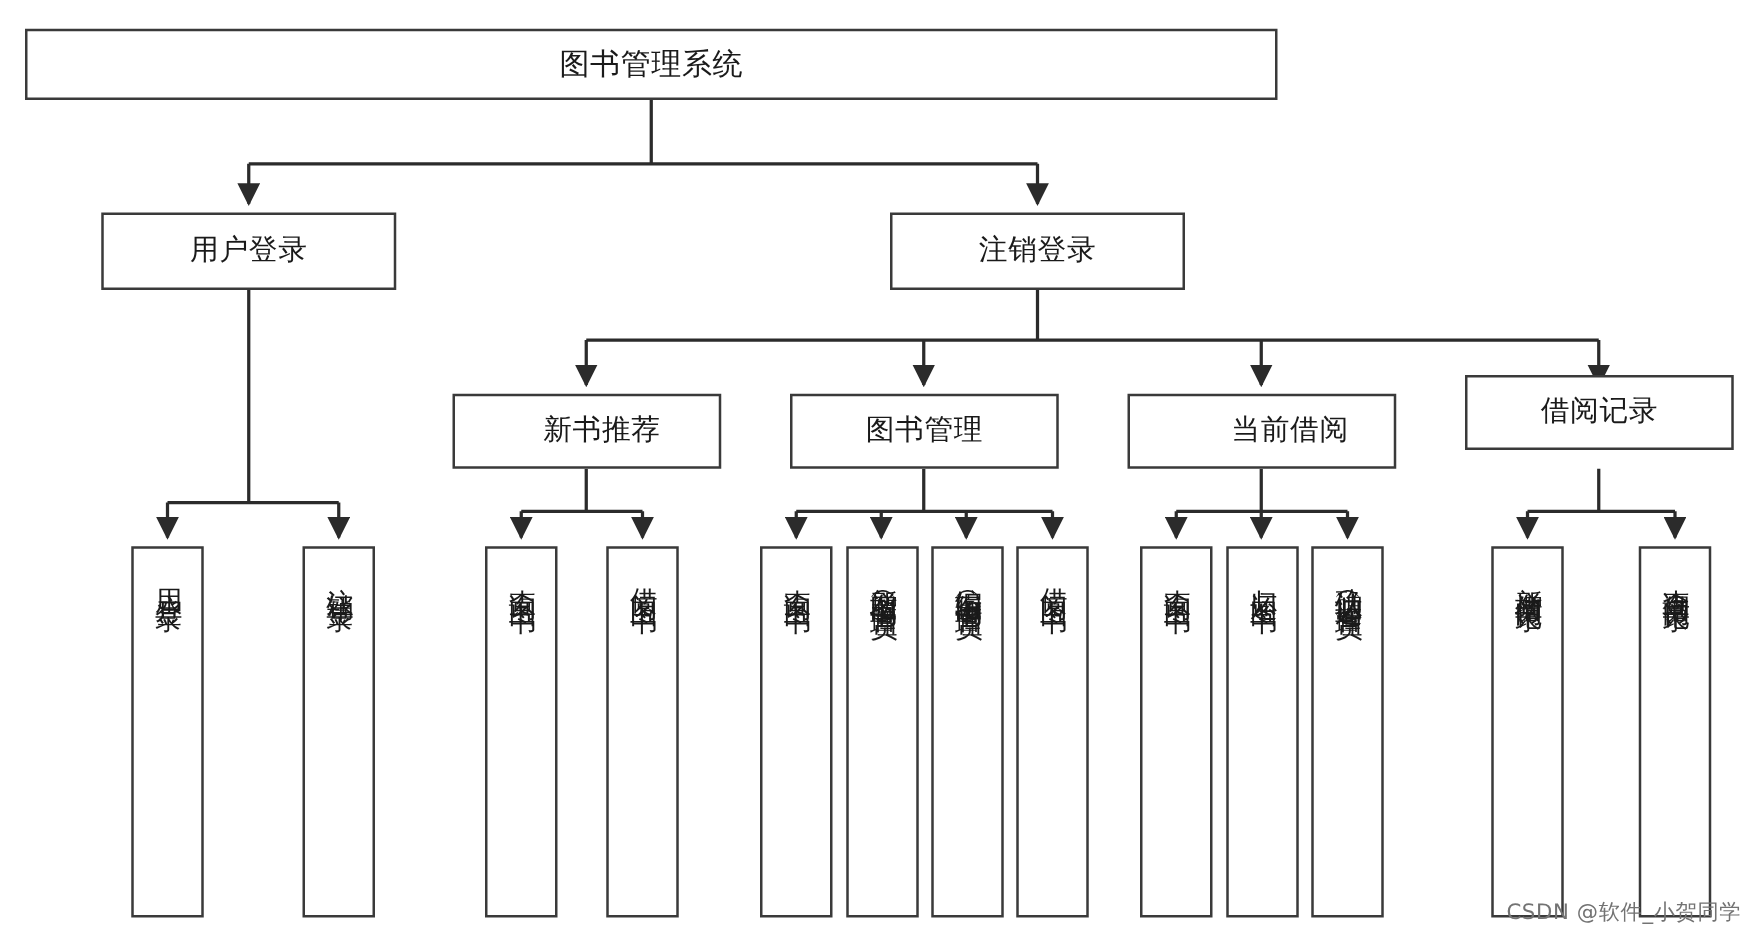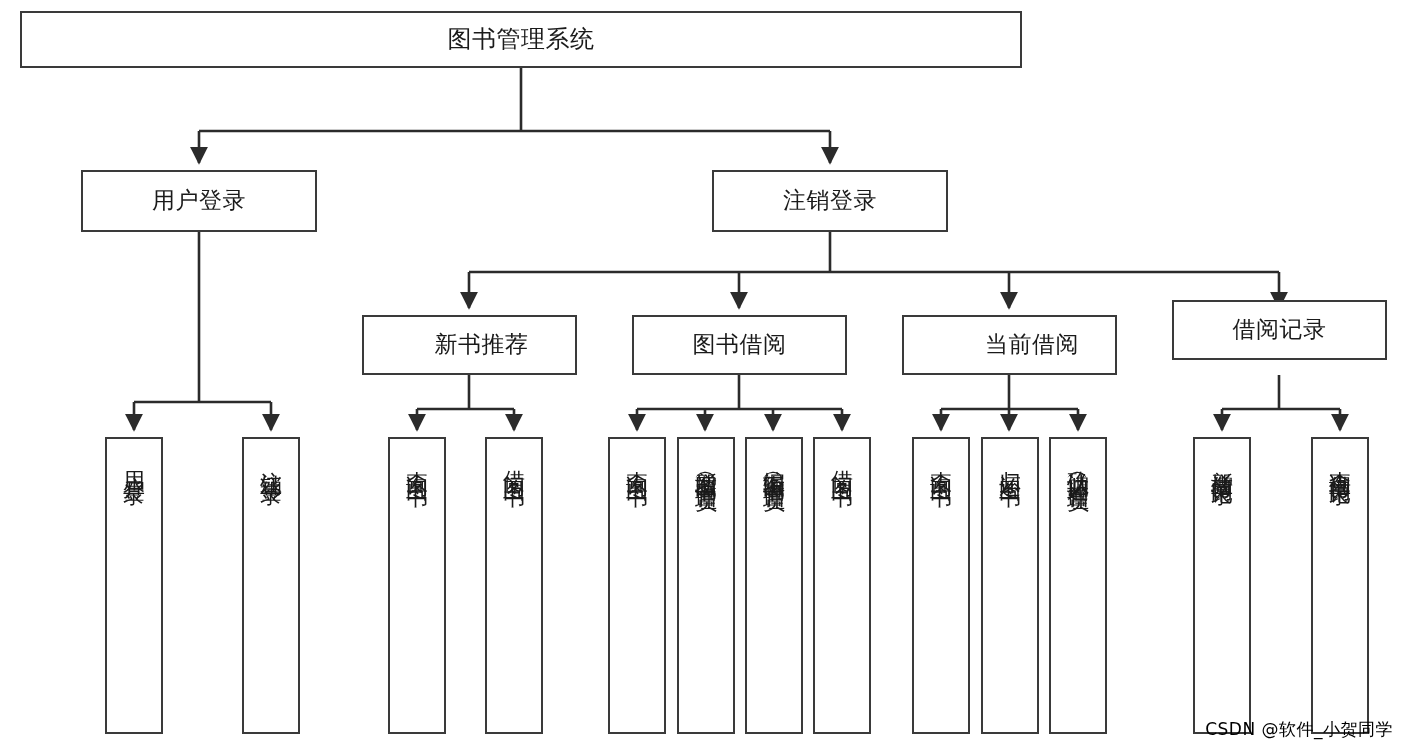--- a/index.html
+++ b/index.html
@@ -63,21 +63,21 @@
     white-space: nowrap;
   }
   .node.vert.tall .lbl {
     letter-spacing: 3px;
   }
   .watermark {
     position: absolute;
     right: 12px;
     bottom: 6px;
     font-size: 17px;
-    color: #000000;
+    color: #737373;
     letter-spacing: 0.5px;
     z-index: 5;
     white-space: nowrap;
   }
 </style>
 </head>
 <body>
 
 <div id="canvas">
 
@@ -124,36 +124,36 @@
       <path d="M 1009 409 L 1009 430" marker-end="url(#arrow)"></path>
       <path d="M 1078 409 L 1078 430" marker-end="url(#arrow)"></path>
 
       <path d="M 1279 375 L 1279 409"></path>
       <path d="M 1222 409 L 1340 409"></path>
       <path d="M 1222 409 L 1222 430" marker-end="url(#arrow)"></path>
       <path d="M 1340 409 L 1340 430" marker-end="url(#arrow)"></path>
     </g>
   </svg>
 
-  <div class="node horiz root" style="left:20px; top:11px; width:1002px; height:57px;">
+  <div class="node horiz root" style="left:20px; top:23px; width:1002px; height:57px;">
     <span class="lbl">图书管理系统</span>
   </div>
 
   <div class="node horiz" style="left:81px; top:170px; width:236px; height:62px;">
     <span class="lbl">用户登录</span>
   </div>
   <div class="node horiz" style="left:712px; top:170px; width:236px; height:62px;">
     <span class="lbl">注销登录</span>
   </div>
 
   <div class="node horiz" style="left:362px; top:315px; width:215px; height:60px;padding-left:24px;">
     <span class="lbl">新书推荐</span>
   </div>
   <div class="node horiz" style="left:632px; top:315px; width:215px; height:60px;">
-    <span class="lbl">图书借阅</span>
+    <span class="lbl">图书管理</span>
   </div>
   <div class="node horiz" style="left:902px; top:315px; width:215px; height:60px;padding-left:45px;">
     <span class="lbl">当前借阅</span>
   </div>
   <div class="node horiz" style="left:1172px; top:300px; width:215px; height:60px;">
     <span class="lbl">借阅记录</span>
   </div>
 
   <div class="node vert" style="left:105px; top:437px; width:58px; height:297px;">
     <span class="lbl">用户登录</span>

